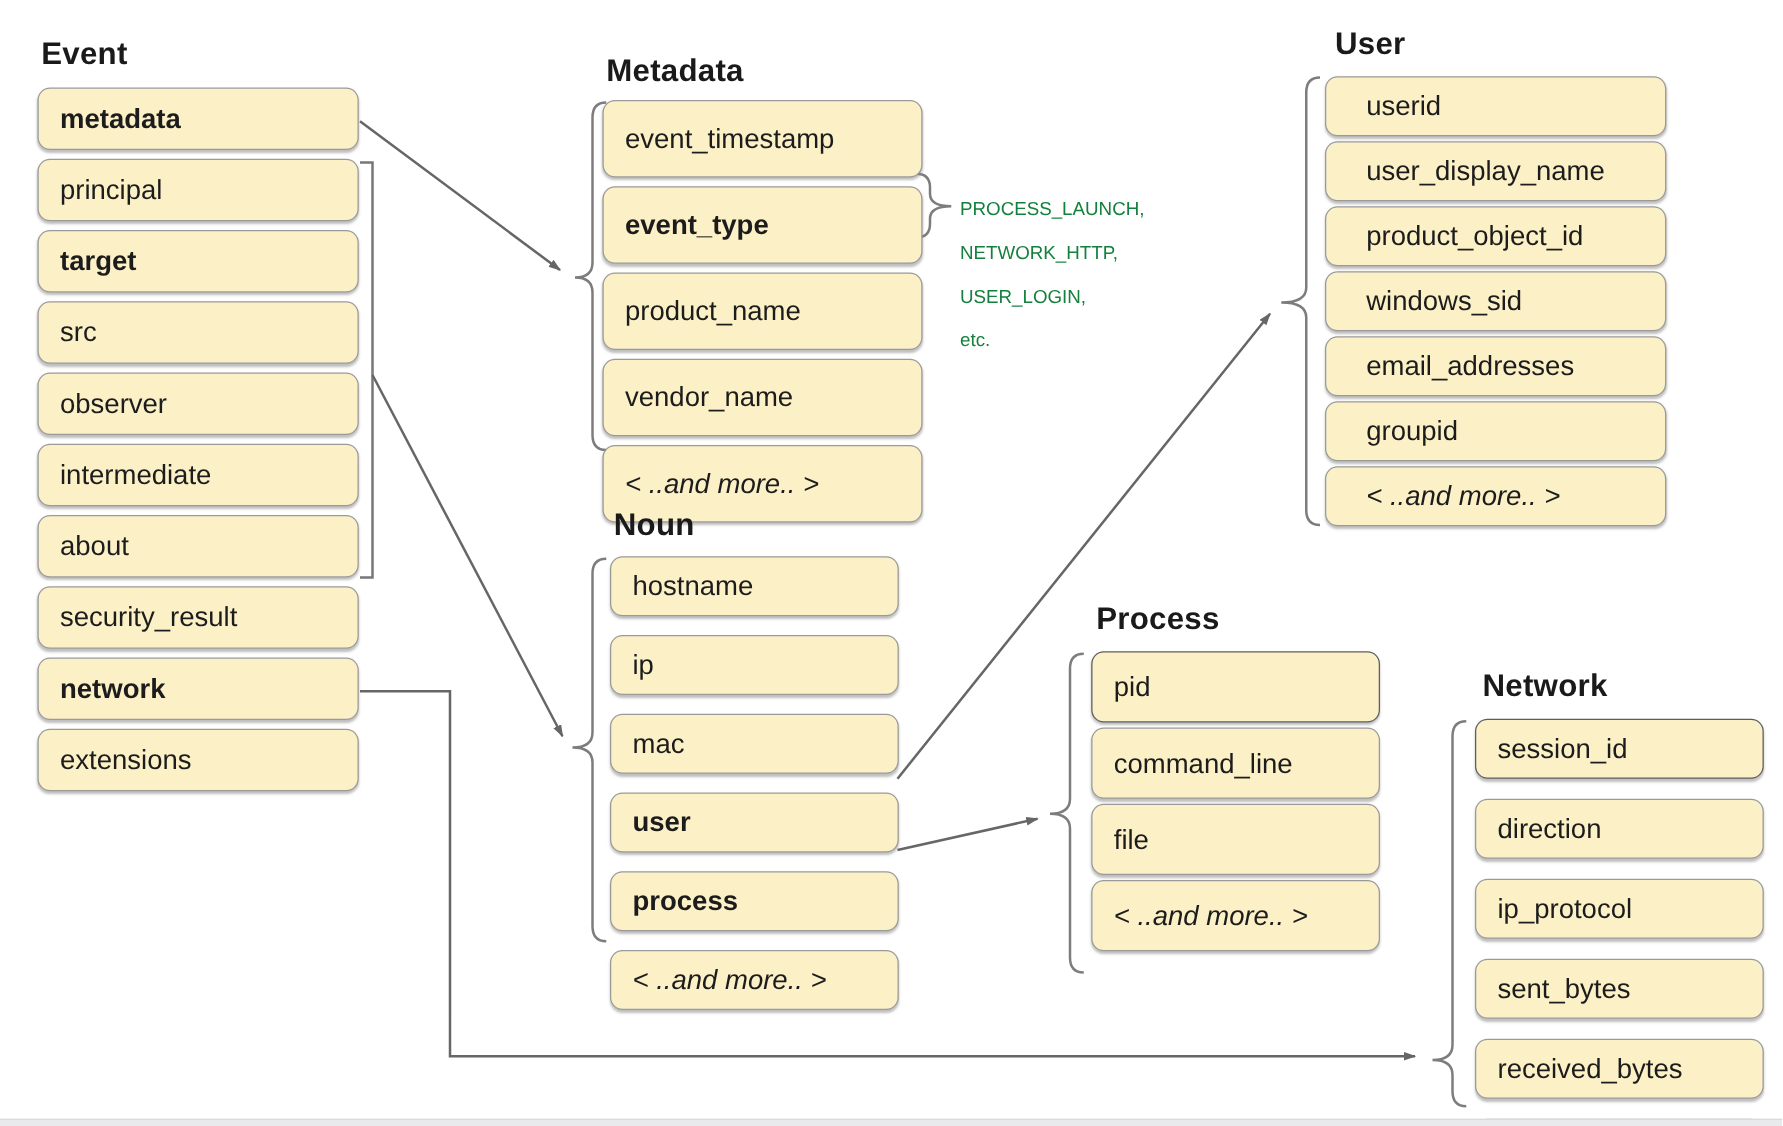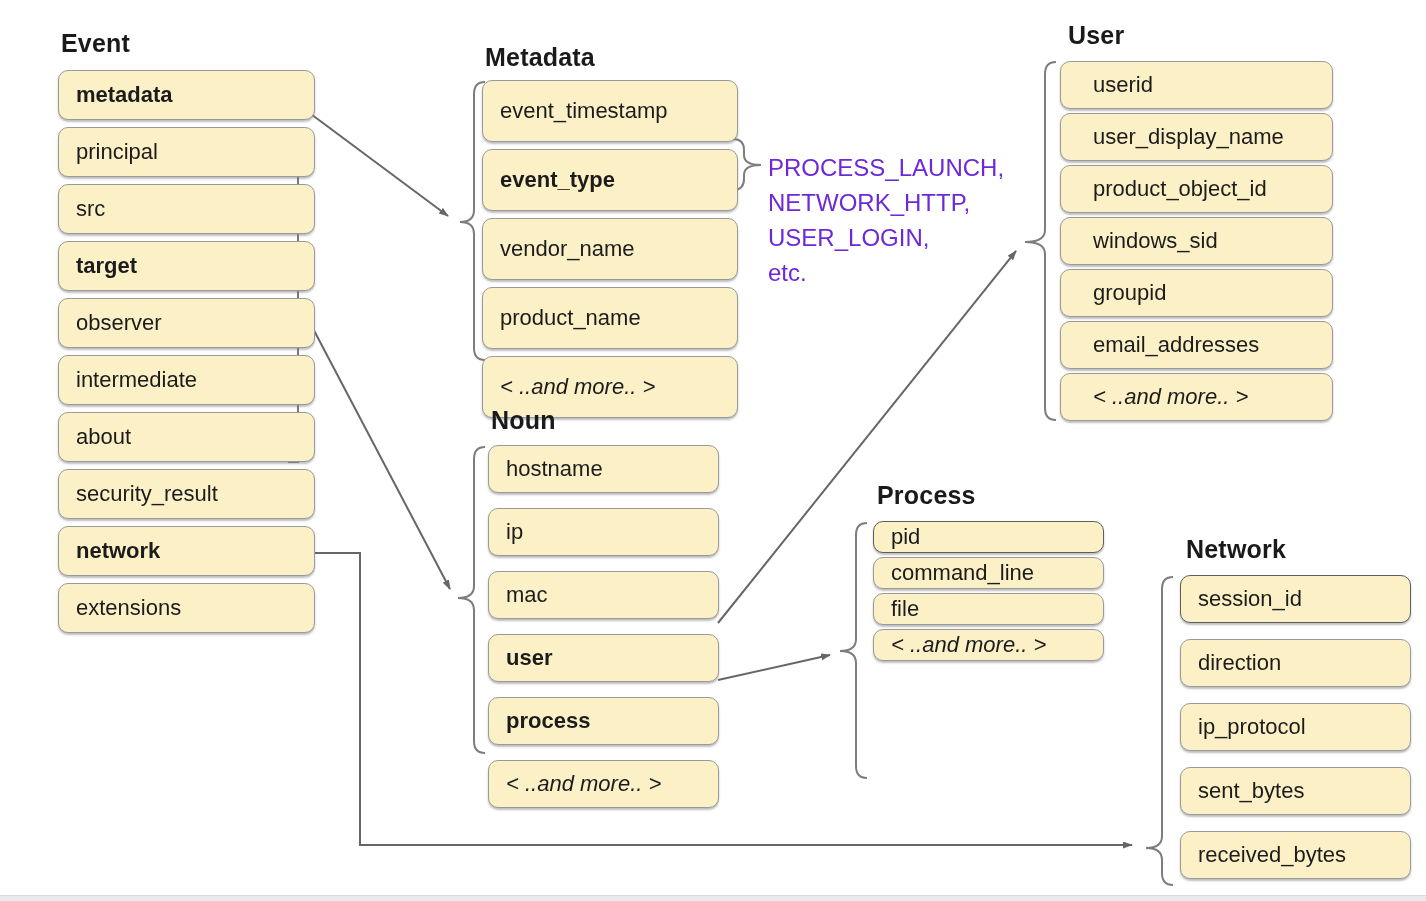--- a/index.html
+++ b/index.html
@@ -13,21 +13,21 @@
   .stack{display:flex;flex-direction:column;}
   .fbox{
     box-sizing:border-box;background:#fcf0c7;border:1.6px solid #9a9a9a;border-radius:10px;
     display:flex;align-items:center;padding-left:17px;font-size:22px;color:#1c1c1c;
     box-shadow:0 2px 2px rgba(128,128,128,.5);
   }
   .fbox.bold{font-weight:700;}
   .fbox.more{font-style:italic;}
   .fbox.dark{border-color:#5e5e5e;}
 
-  .g-event{left:30px;top:28px;width:257px;margin-left:28px;}
+  .g-event{left:30px;top:28px;width:257px;}
   .g-event .group-title{margin:0 0 12px 3px;}
   .g-event .stack{gap:7px;}
   .g-event .fbox{height:50px;}
 
   .g-metadata{left:482px;top:42px;width:256px;}
   .g-metadata .group-title{margin:0 0 8px 3px;}
   .g-metadata .stack{gap:7px;}
   .g-metadata .fbox{height:62px;}
 
   .g-noun{left:488px;top:405px;width:231px;}
@@ -36,28 +36,28 @@
   .g-noun .fbox{height:48px;}
 
   .g-user{left:1060px;top:20px;width:273px;}
   .g-user .group-title{margin:0 0 11px 8px;}
   .g-user .stack{gap:4px;}
   .g-user .fbox{height:48px;padding-left:32px;}
 
   .g-process{left:873px;top:480px;width:231px;}
   .g-process .group-title{margin:0 0 11px 4px;}
   .g-process .stack{gap:4px;}
-  .g-process .fbox{height:32px;}
+  .g-process .fbox{height:57px;}
 
   .g-network{left:1180px;top:534px;width:231px;}
   .g-network .group-title{margin:0 0 11px 6px;}
   .g-network .stack{gap:16px;}
   .g-network .fbox{height:48px;}
 
-  .annotation{position:absolute;left:768px;top:150px;font-size:24px;line-height:35px;color:#6d28d9;}
+  .annotation{position:absolute;left:768px;top:150px;font-size:15px;line-height:35px;color:#15803d;}
 
   .bottom-bar{
     position:absolute;left:0;bottom:0;width:100%;height:6px;box-sizing:border-box;
     background:#e9eaec;border-top:1px solid #dadada;
   }
 </style>
 </head>
 <body>
 
 <div class="canvas">
@@ -83,38 +83,38 @@
     <path d="M718 623 L1016 251" fill="none" stroke="#666666" stroke-width="2" marker-end="url(#arrow)"></path>
     <path d="M718 680 L830 655" fill="none" stroke="#666666" stroke-width="2" marker-end="url(#arrow)"></path>
     <path d="M288 553 L360 553 L360 845 L1132 845" fill="none" stroke="#666666" stroke-width="2" marker-end="url(#arrow)"></path>
   </svg>
 
   <div class="group g-event">
     <div class="group-title">Event</div>
     <div class="stack">
       <div class="fbox bold">metadata</div>
       <div class="fbox">principal</div>
+      <div class="fbox bold">target</div>
       <div class="fbox">src</div>
-      <div class="fbox bold">target</div>
       <div class="fbox">observer</div>
       <div class="fbox">intermediate</div>
       <div class="fbox">about</div>
       <div class="fbox">security_result</div>
       <div class="fbox bold">network</div>
       <div class="fbox">extensions</div>
     </div>
   </div>
 
   <div class="group g-metadata">
     <div class="group-title">Metadata</div>
     <div class="stack">
       <div class="fbox">event_timestamp</div>
       <div class="fbox bold">event_type</div>
+      <div class="fbox">product_name</div>
       <div class="fbox">vendor_name</div>
-      <div class="fbox">product_name</div>
       <div class="fbox more">&lt; ..and more.. &gt;</div>
     </div>
   </div>
 
   <div class="annotation">
     <div>PROCESS_LAUNCH,</div>
     <div>NETWORK_HTTP,</div>
     <div>USER_LOGIN,</div>
     <div>etc.</div>
   </div>
@@ -131,22 +131,22 @@
     </div>
   </div>
 
   <div class="group g-user">
     <div class="group-title">User</div>
     <div class="stack">
       <div class="fbox">userid</div>
       <div class="fbox">user_display_name</div>
       <div class="fbox">product_object_id</div>
       <div class="fbox">windows_sid</div>
+      <div class="fbox">email_addresses</div>
       <div class="fbox">groupid</div>
-      <div class="fbox">email_addresses</div>
       <div class="fbox more">&lt; ..and more.. &gt;</div>
     </div>
   </div>
 
   <div class="group g-process">
     <div class="group-title">Process</div>
     <div class="stack">
       <div class="fbox dark">pid</div>
       <div class="fbox">command_line</div>
       <div class="fbox">file</div>

